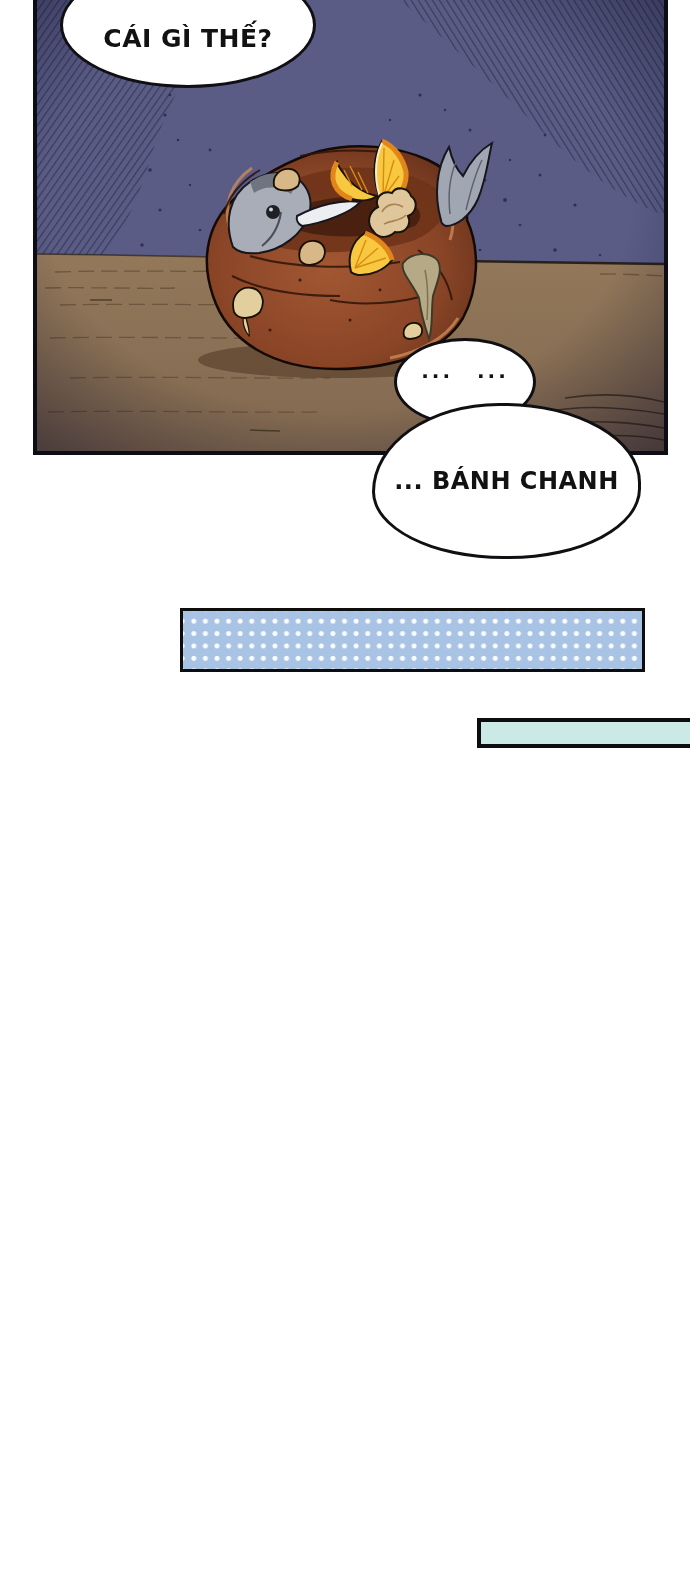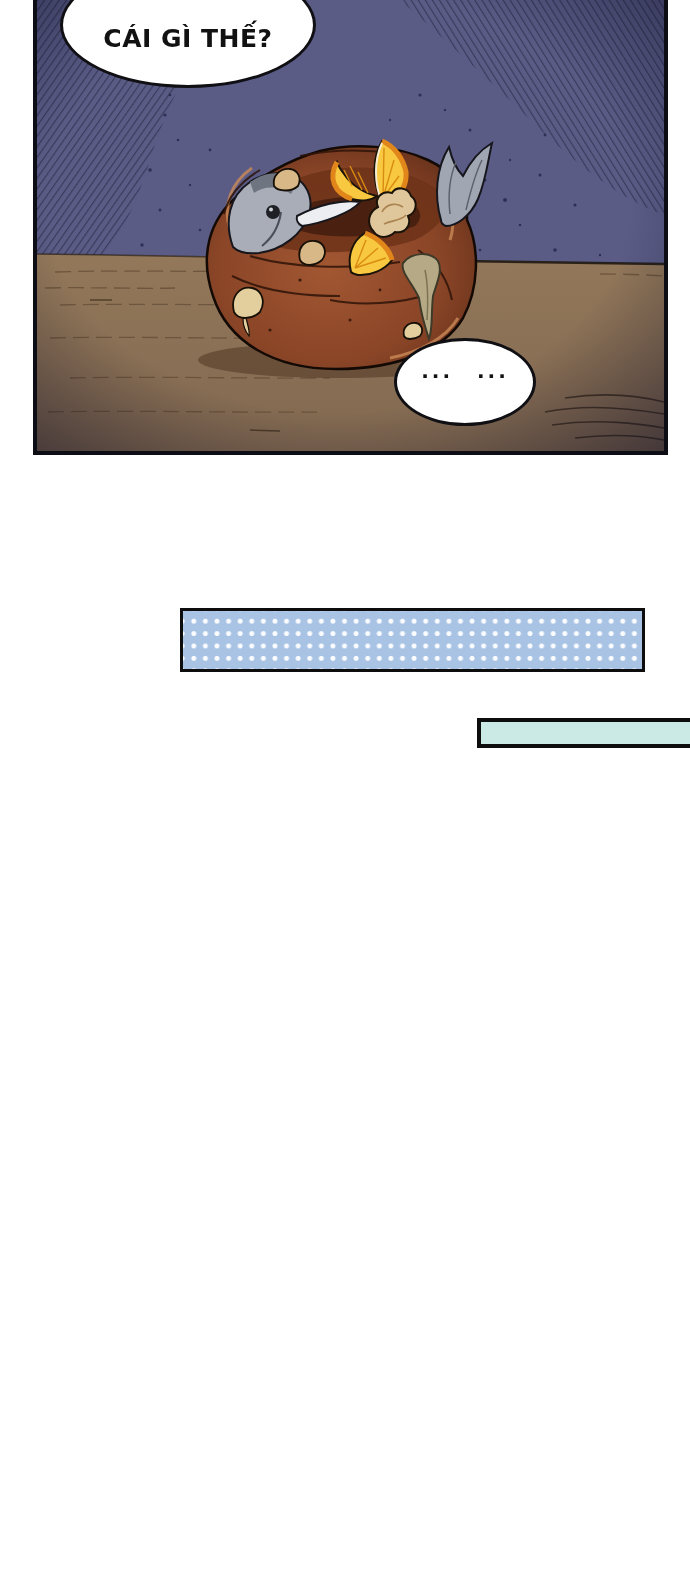--- a/index.html
+++ b/index.html
@@ -247,17 +247,20 @@
   </div>
 
   <div class="bubble bubble-top">
     <span>CÁI GÌ THẾ?</span>
   </div>
 
   <div class="bubble bubble-dots">
     <span>... ...</span>
   </div>
 
+  <div class="bubble bubble-main">
+    <span>... BÁNH CHANH</span>
+  </div>
 
   <div class="dotted-bar"></div>
   <div class="teal-bar"></div>
 
 </div>
 
 </body></html>

